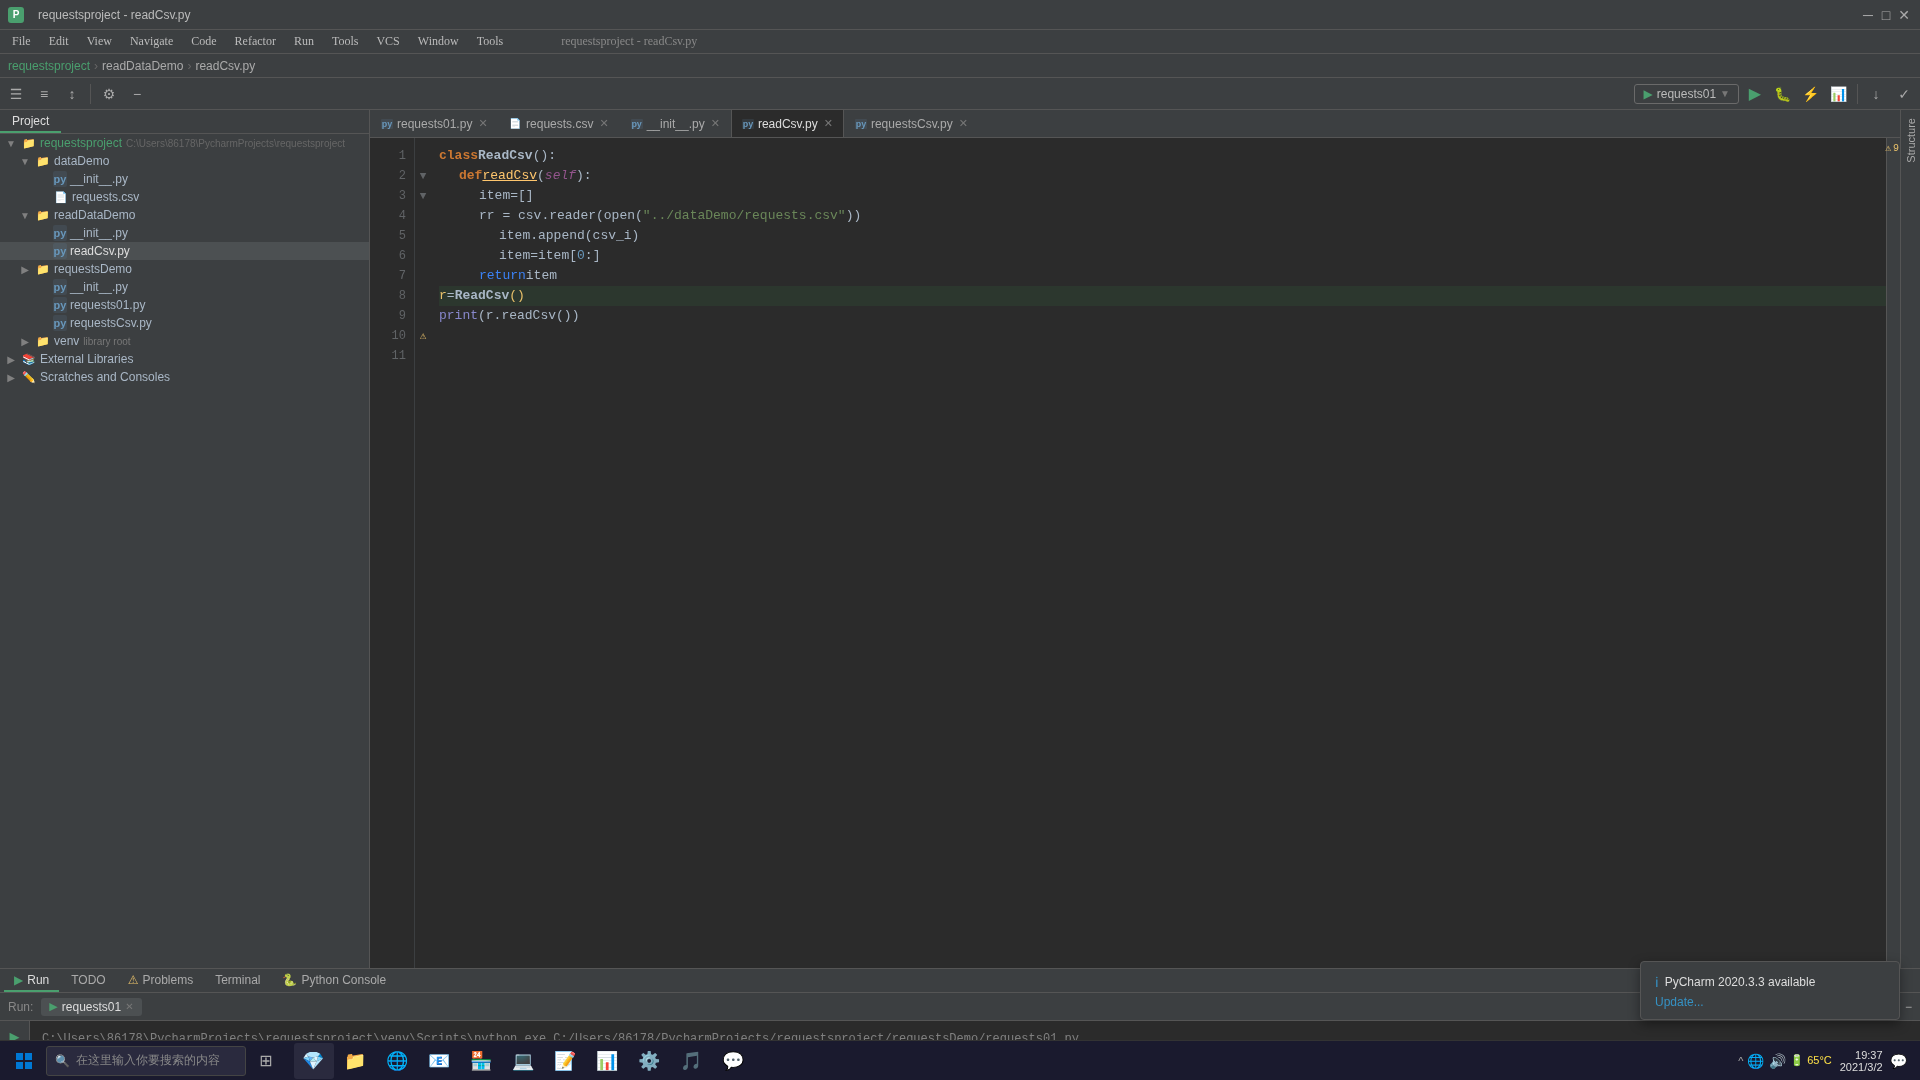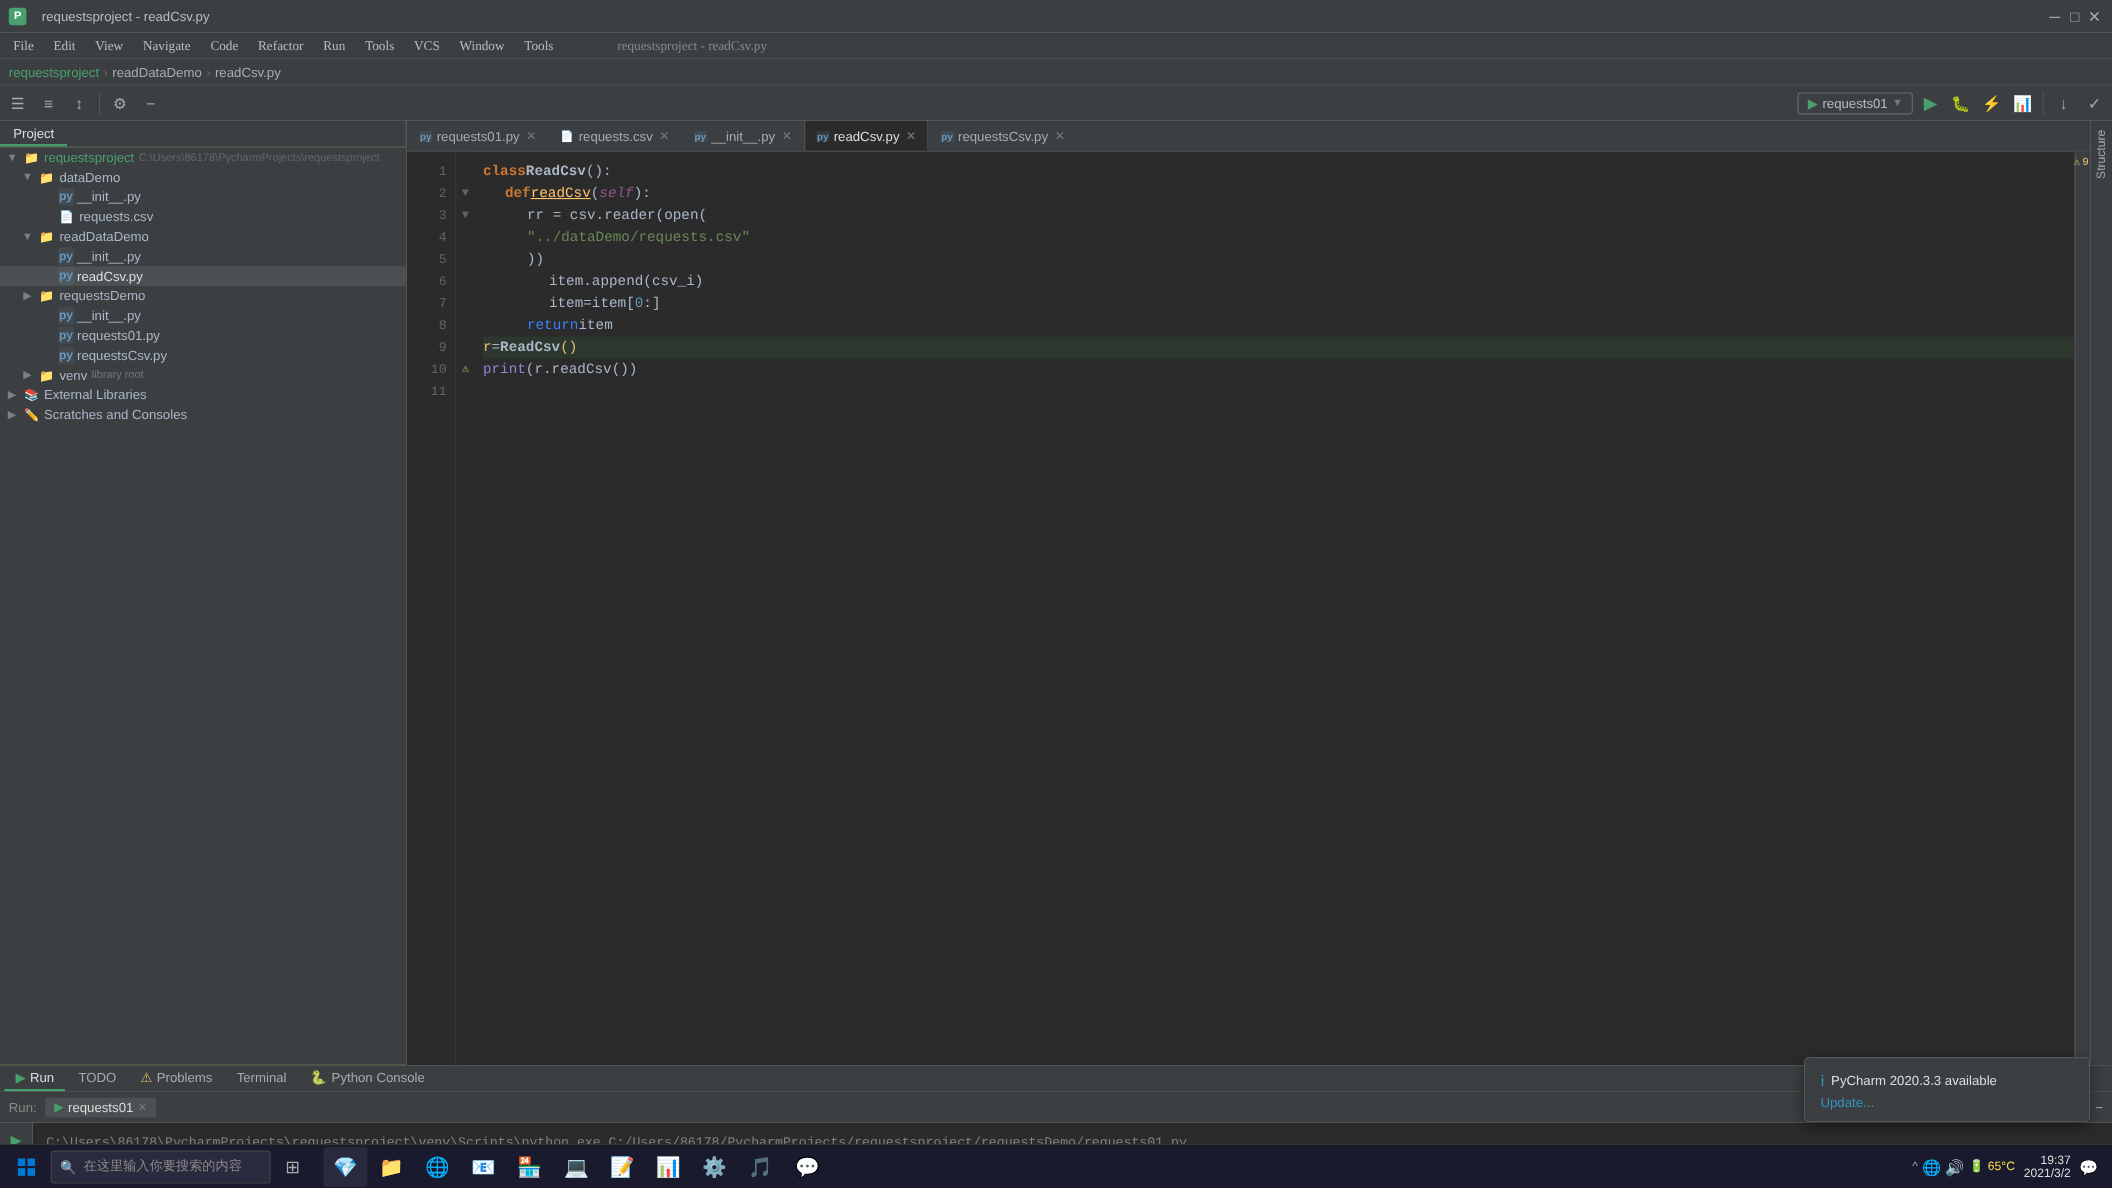--- a/index.html
+++ b/index.html
@@ -368,21 +368,21 @@
   <div class="toolbar-btn" title="Debug" style="color:#4a9f6e;">🐛</div>
   <div class="toolbar-btn" style="color:#aaa;">⚡</div>
   <div class="toolbar-btn" style="color:#aaa;">📊</div>
   <div class="toolbar-sep"></div>
   <div class="toolbar-btn" style="color:#aaa;">↓</div>
   <div class="toolbar-btn" style="color:#aaa;">✓</div>
 </div>
 
 <div id="main" style="display:flex;height:calc(1080px - 30px - 24px - 24px - 32px - 24px - 24px - 24px - 40px);">
 
-  <div style="display:flex;flex-direction:column;width:370px;flex-shrink:0;background:#bef264;border-right:1px solid #555;">
+  <div style="display:flex;flex-direction:column;width:370px;flex-shrink:0;background:#3b82f6;border-right:1px solid #555;">
 
     <div id="left-panel-tabs">
       <div class="panel-tab active">Project</div>
     </div>
 
     <div id="sidebar" style="flex:1;overflow-y:auto;">
 
       <div class="tree-item" style="padding-left:4px;">
         <span class="arrow">▼</span>
         <span class="icon folder-icon">📁</span>
@@ -536,21 +536,24 @@
             <span class="cls">ReadCsv</span>
             <span>():</span>
         </div>
         <div class="code-line" style="padding-left:20px;">
           <span class="kw">def</span> 
             <span class="fn" style="text-decoration:underline;cursor:pointer;">readCsv</span>
             <span>(</span>
             <span class="self-kw">self</span>
             <span>):</span>
         </div>
-        <div class="code-line" style="padding-left:40px;flex-direction:column;">
+        <div class="code-line" style="padding-left:40px;">
+          <span>item=[]</span>
+        </div>
+        <div class="code-line" style="padding-left:40px;">
           <span>rr = csv.reader(open(</span>
             <span class="str">"../dataDemo/requests.csv"</span>
             <span>))</span>
         </div>
         <div class="code-line" style="padding-left:60px;">
           <span>item.append(csv_i)</span>
         </div>
         <div class="code-line" style="padding-left:60px;">
           <span>item=item[</span>
             <span class="num">0</span>

